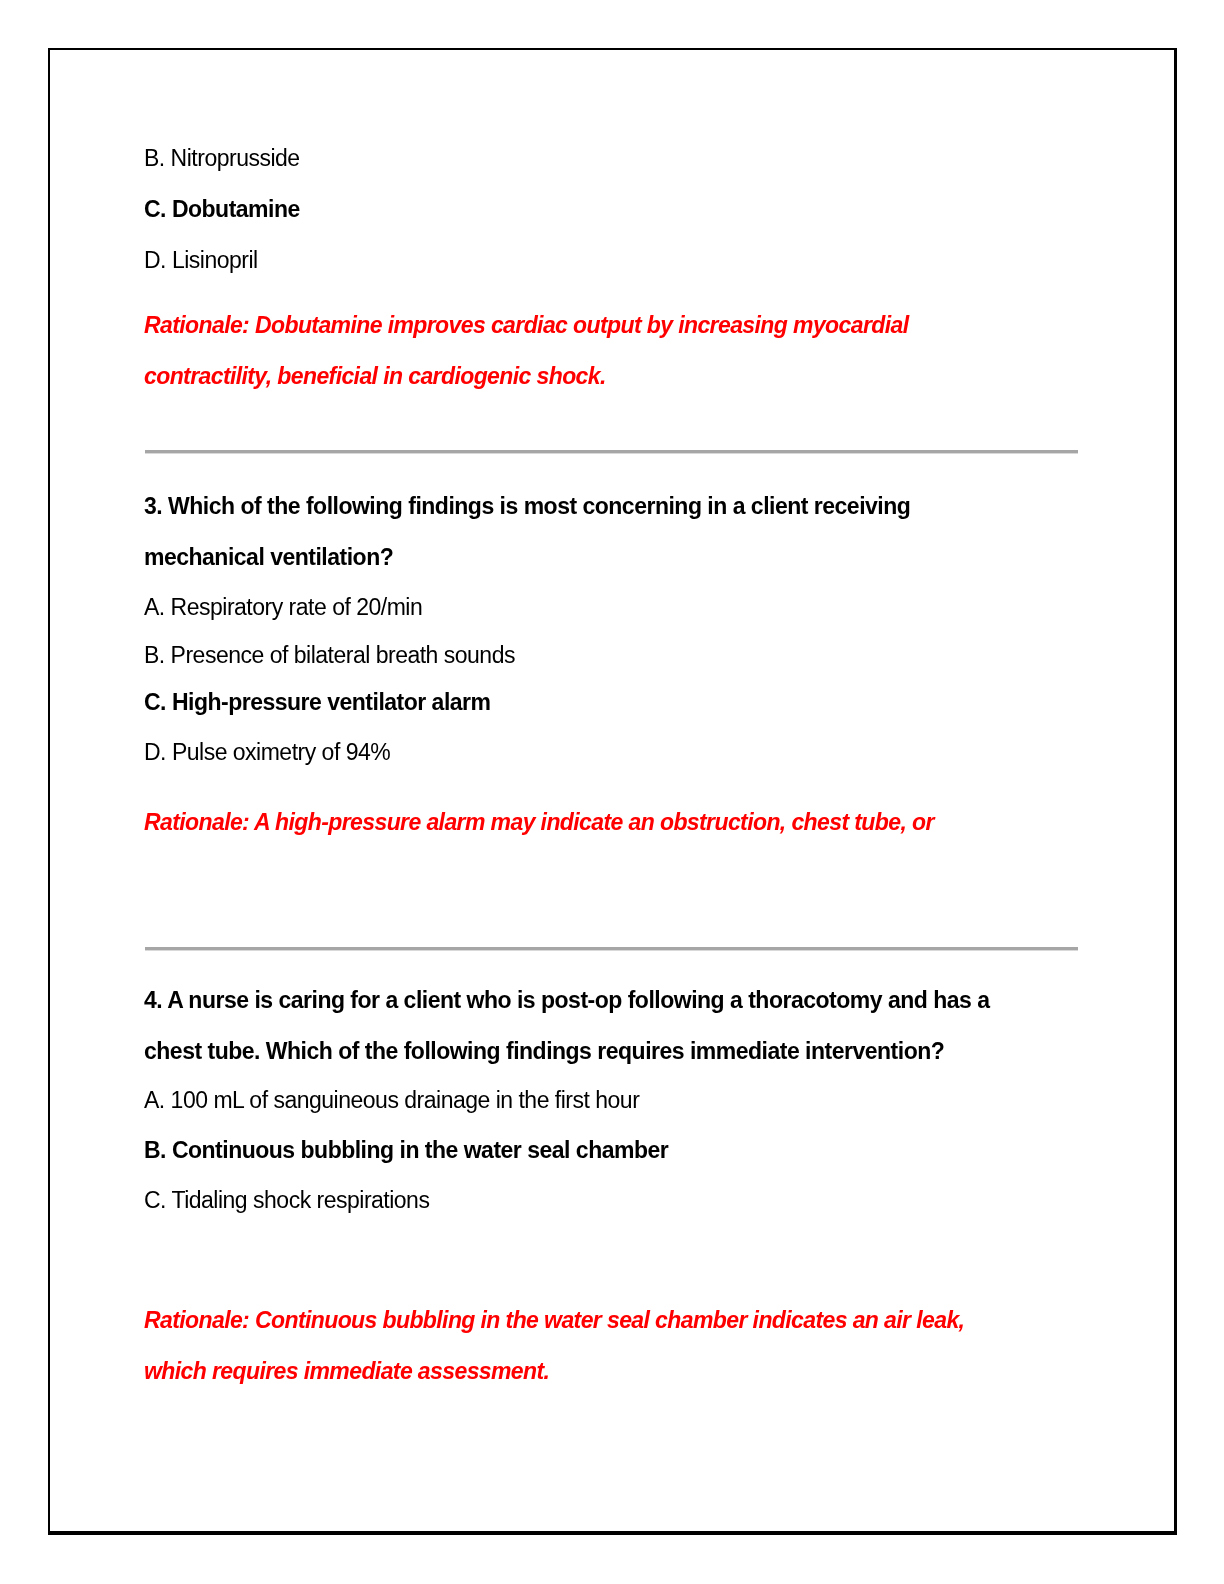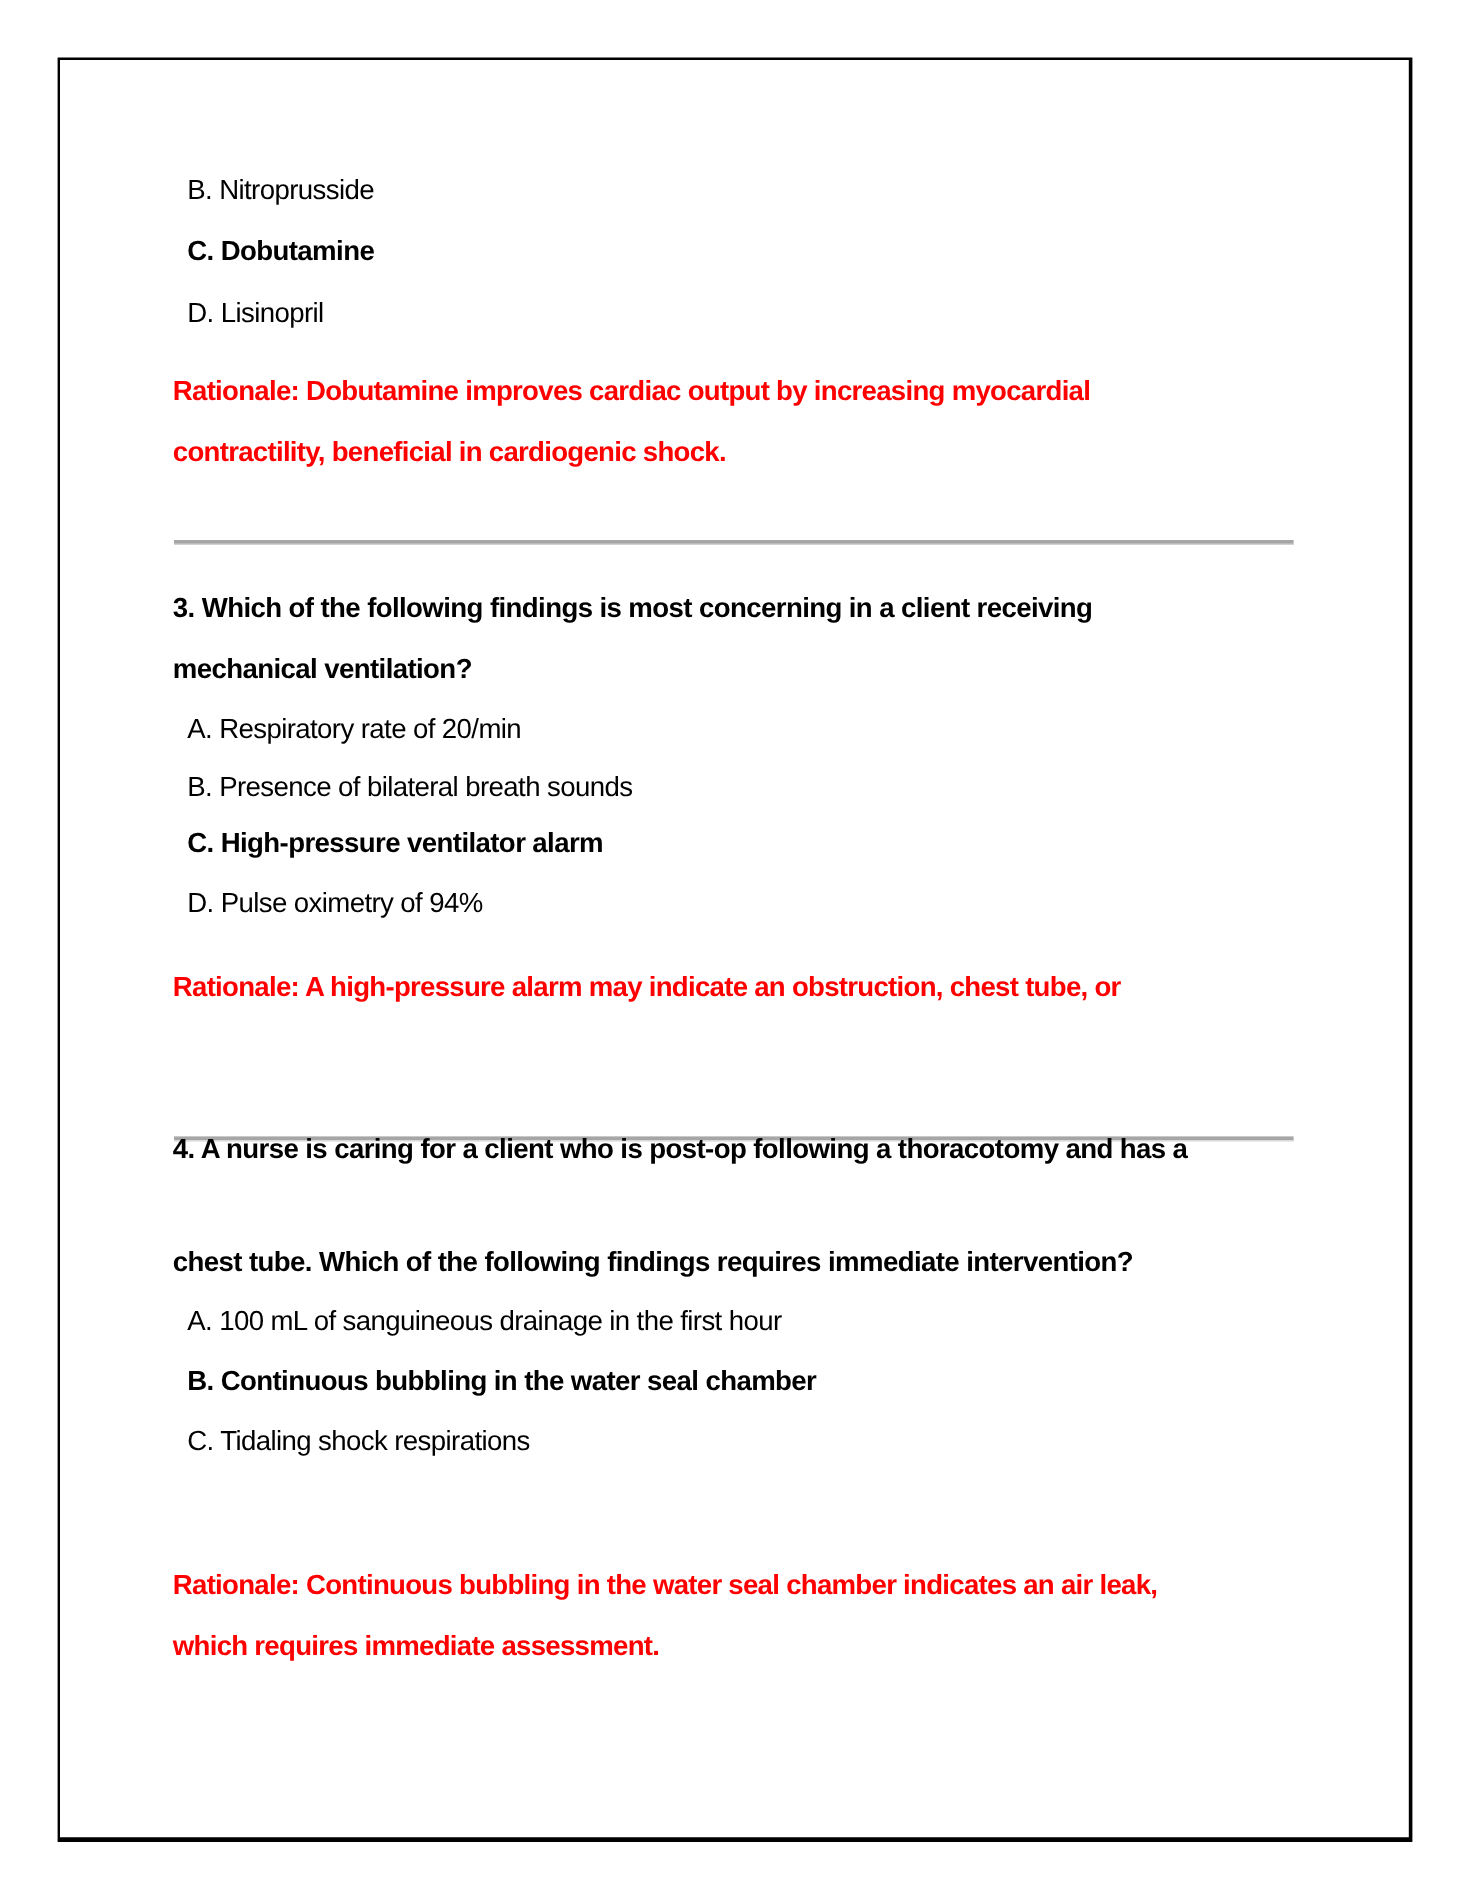--- a/index.html
+++ b/index.html
@@ -30,26 +30,27 @@
   }
   .line {
     position: absolute;
     left: 144px;
     white-space: nowrap;
     font-size: 23px;
     line-height: 1.2;
     letter-spacing: -0.5px;
     color: #000000;
   }
-  .opt { font-weight: normal; margin-left: 12px; }
+  .opt { font-weight: normal; }
   .opt.correct { font-weight: bold; text-align: center; }
   .stem { font-weight: bold; }
   .rationale {
     color: #FF0000;
     font-weight: bold;
+    font-style: italic;
     letter-spacing: -0.6px;
   }
   .divider {
     position: absolute;
     left: 145px;
     width: 933px;
     height: 3px;
     background: #A6A6A6;
     border-bottom: 1px solid #D9D9D9;
   }
@@ -71,20 +72,20 @@
   <div class="line stem" style="top:493px">3. Which of the following findings is most concerning in a client receiving</div>
   <div class="line stem" style="top:544px">mechanical ventilation?</div>
   <div class="line opt" style="top:594px">A. Respiratory rate of 20/min</div>
   <div class="line opt" style="top:642px">B. Presence of bilateral breath sounds</div>
   <div class="line opt correct" style="top:689px">C. High-pressure ventilator alarm</div>
   <div class="line opt" style="top:739px">D. Pulse oximetry of 94%</div>
   <div class="line rationale" style="top:809px">Rationale: A high-pressure alarm may indicate an obstruction, chest tube, or</div>
 
   <div class="divider" style="top:947px"></div>
 
-  <div class="line stem" style="top:944px">4. A nurse is caring for a client who is post-op following a thoracotomy and has a</div>
+  <div class="line stem" style="top:987px">4. A nurse is caring for a client who is post-op following a thoracotomy and has a</div>
   <div class="line stem" style="top:1038px">chest tube. Which of the following findings requires immediate intervention?</div>
   <div class="line opt" style="top:1087px">A. 100 mL of sanguineous drainage in the first hour</div>
   <div class="line opt correct" style="top:1137px">B. Continuous bubbling in the water seal chamber</div>
   <div class="line opt" style="top:1187px">C. Tidaling shock respirations</div>
   <div class="line rationale" style="top:1307px">Rationale: Continuous bubbling in the water seal chamber indicates an air leak,</div>
   <div class="line rationale" style="top:1358px">which requires immediate assessment.</div>
 </div>
 
 </body></html>

